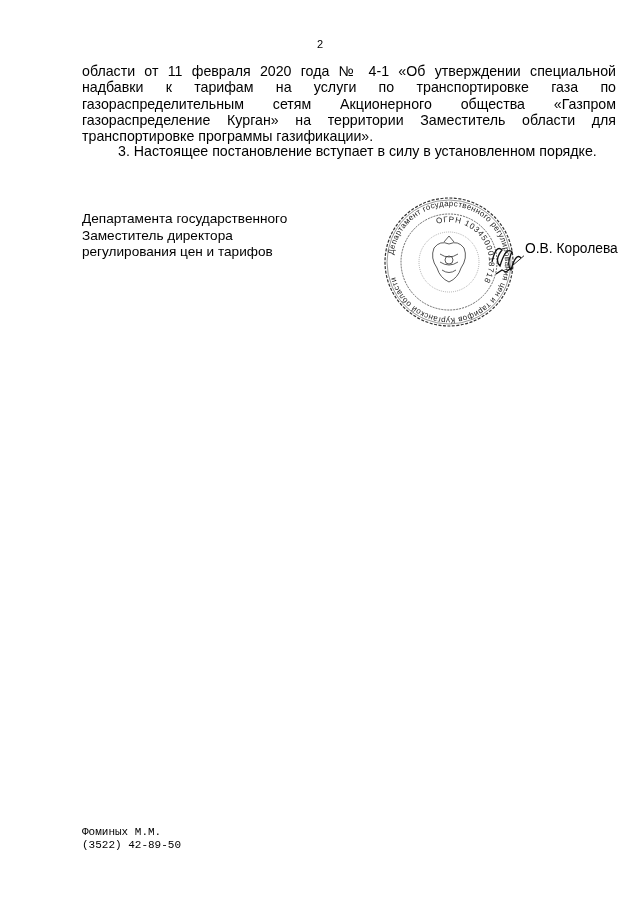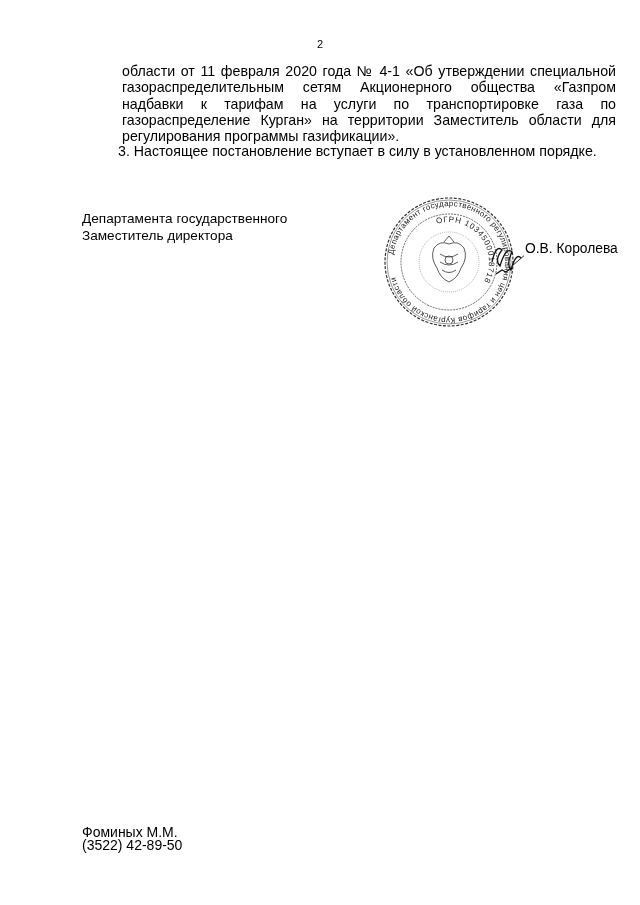--- a/index.html
+++ b/index.html
@@ -1,47 +1,48 @@
 <!DOCTYPE html>
 <html><head>
 <meta charset="utf-8">
 <style>
   html, body { margin: 0; padding: 0; background: #ffffff; }
   body { width: 640px; height: 905px; position: relative; overflow: hidden;
          font-family: "Liberation Sans", sans-serif; color: #000; }
   .page-num { position: absolute; top: 38px; left: 0; width: 640px; text-align: center;
               font-size: 11px; }
   .para { position: absolute; left: 82px; width: 534px; font-size: 14.2px; line-height: 16.3px; }
-  .para .ln { display: block; text-align: justify; text-align-last: justify; white-space: nowrap; margin-left: 40px; }
+  .para .ln { display: block; text-align: justify; text-align-last: justify; white-space: nowrap; }
   .para .ln.last { text-align-last: left; }
   .item3 { position: absolute; left: 118px; top: 143px; font-size: 14.2px; line-height: 16px; white-space: nowrap; }
   .sig-block { position: absolute; left: 82px; top: 211px; font-size: 13.6px; line-height: 16.7px; }
   .sig-block div { white-space: nowrap; }
   .stamp { position: absolute; left: 374px; top: 196px; width: 150px; height: 132px; }
   .signer { position: absolute; left: 525px; top: 241px; font-size: 13.8px; white-space: nowrap; }
-  .executor { position: absolute; left: 82px; top: 826px; font-size: 14px; line-height: 13px; }
+  .executor { position: absolute; left: 82px; top: 826px; font-size: 11px; line-height: 13px; font-family: Liberation Mono, monospace; }
 </style>
 </head>
 <body>
 
 <div class="page-num">2</div>
 
 <div class="para" style="top:63px;">
   <span class="ln">области от 11 февраля 2020 года № 4-1 «Об утверждении специальной</span>
+  <span class="ln">надбавки к тарифам на услуги по транспортировке газа по</span>
   <span class="ln">газораспределительным сетям Акционерного общества «Газпром</span>
-  <span class="ln">надбавки к тарифам на услуги по транспортировке газа по</span>
   <span class="ln">газораспределение Курган» на территории Заместитель области для</span>
-  <span class="ln last">регулирования программы газификации».</span>
+  <span class="ln last">транспортировке программы газификации».</span>
 </div>
 
 <div class="item3">3. Настоящее постановление вступает в силу в установленном порядке.</div>
 
 <div class="sig-block">
   <div>Департамента государственного</div>
   <div>Заместитель директора</div>
+  <div>регулирования цен и тарифов</div>
 </div>
 
 <svg class="stamp" viewBox="0 0 150 132" xmlns="http://www.w3.org/2000/svg">
   <defs>
     <path id="outerArc" d="M 75,66 m -56,0 a 56,56 0 1,1 112,0 a 56,56 0 1,1 -112,0"></path>
     <path id="innerArc" d="M 75,66 m -40,0 a 40,40 0 1,1 80,0 a 40,40 0 1,1 -80,0"></path>
   </defs>
   <circle cx="75" cy="66" r="64" fill="none" stroke="#333" stroke-width="1.2" stroke-dasharray="3 1.5"></circle>
   <circle cx="75" cy="66" r="62" fill="none" stroke="#555" stroke-width="0.6"></circle>
   <circle cx="75" cy="66" r="48" fill="none" stroke="#444" stroke-width="0.8" stroke-dasharray="2 1"></circle>

